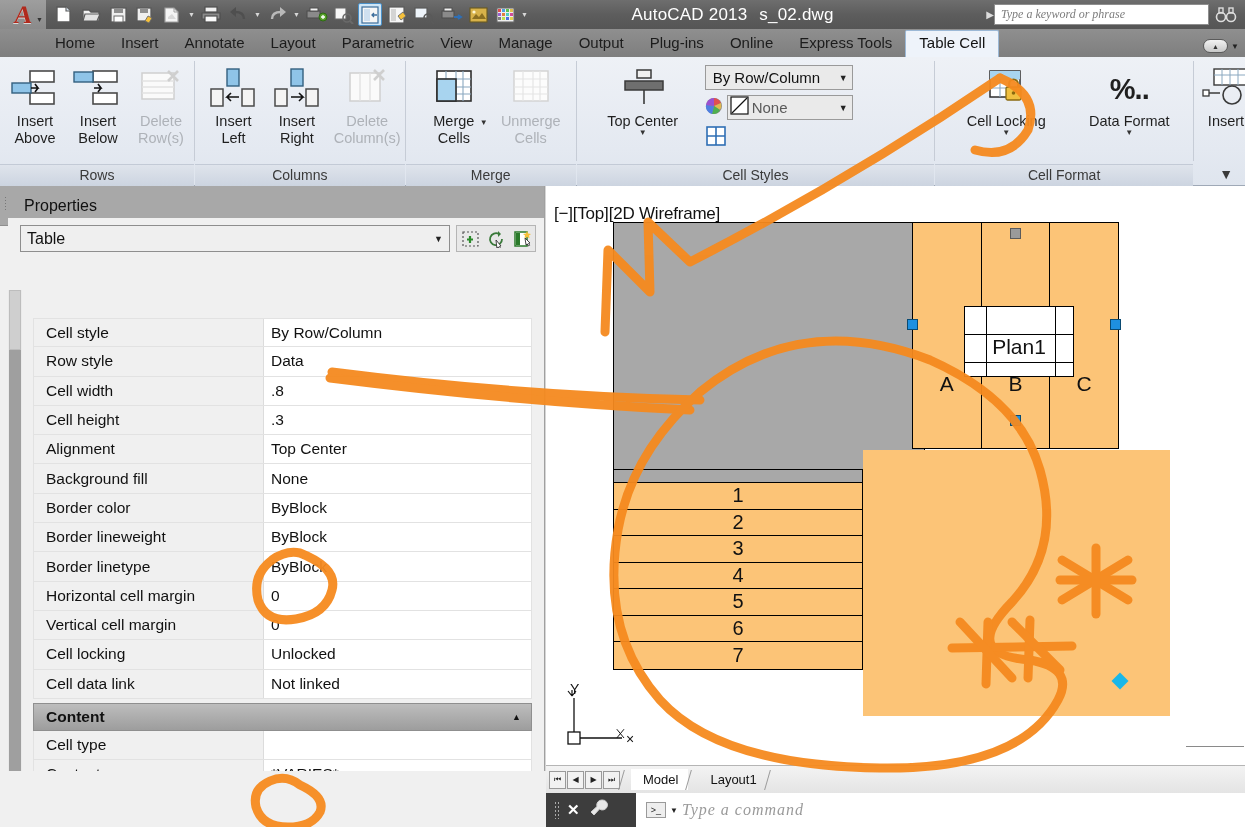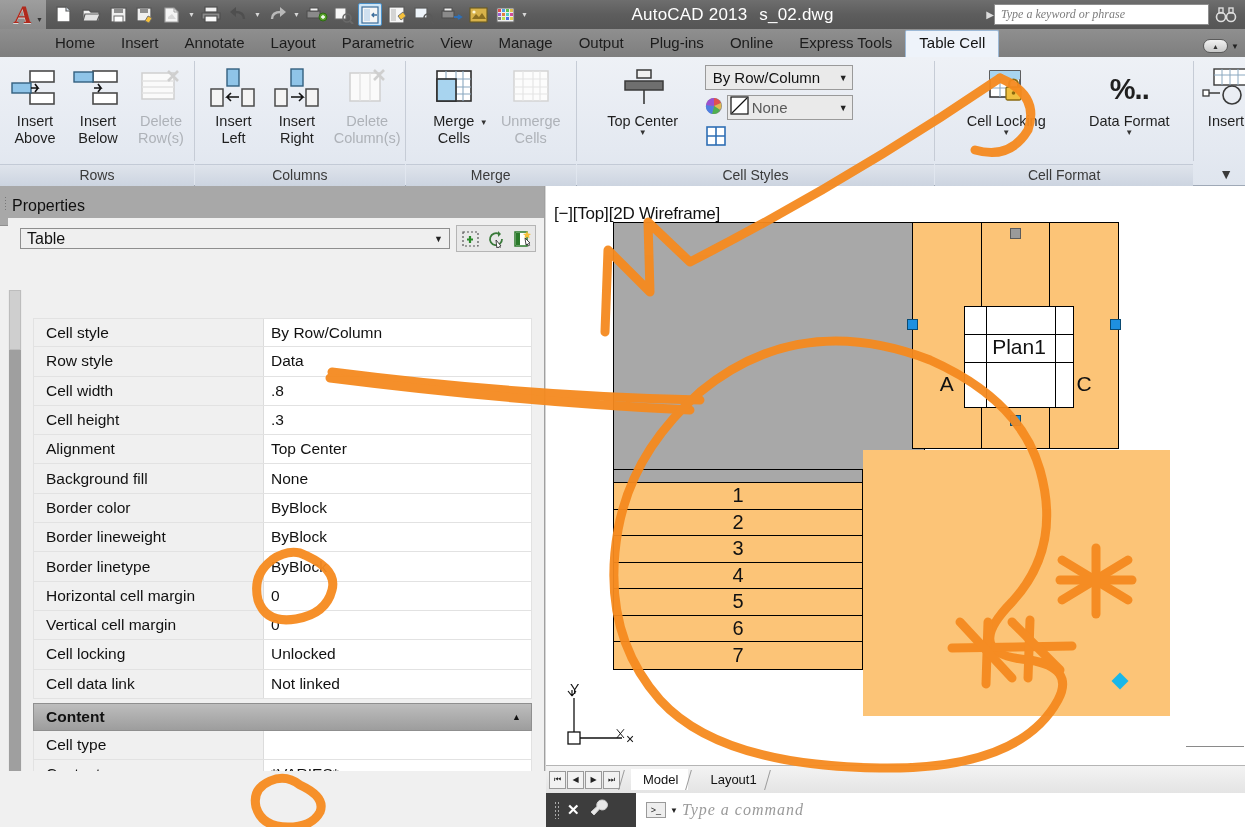--- a/index.html
+++ b/index.html
@@ -102,31 +102,31 @@
 
   .vcaret { font-size:8px; color:#333; line-height:6px; }
 
   
   .props {
     position:absolute; left:0; top:186px; width:545px; height:641px;
     background:#f0f0f0; border-right:1px solid #a0a0a0;
   }
   .props-title {
     height:40px; background:#a8a8a8;
-    display:flex; align-items:center; padding-left:12px;
+    display:flex; align-items:center; padding-left:24px;
     font-size:16px; color:#111; border-bottom:1px solid #8f8f8f;
   }
   .props-grip { position:absolute; left:4px; top:196px; width:4px; height:14px;
     background-image: radial-gradient(#777 40%, transparent 41%);
     background-size: 3px 3px; }
   .props-inner { position:absolute; left:8px; top:32px; right:0; bottom:0; background:#f0f0f0; }
 
   .typebar { display:flex; align-items:center; padding: 7px 8px 6px 12px; gap:6px; }
   .typecombo {
-    flex:1; height:21px; background:#efefef; border:1px solid #8e8e8e;
+    flex:1; height:27px; background:#efefef; border:1px solid #8e8e8e;
     display:flex; align-items:center; padding:0 6px; font-size:16px; color:#111;
     justify-content: space-between;
   }
   .typecombo .cv { font-size:16px; }
   .typecombo .cd { font-size:9px; color:#222; }
   .tbtns { display:flex; gap:2px; border:1px solid #b5b5b5; background:#e8e8e8; padding:1px;}
   .tbtn { width:24px; height:23px; display:flex; align-items:center; justify-content:center;
           border:1px solid transparent; }
 
   .scrollcol { position:absolute; left:0px; top:72px; width:14px; bottom:6px; background:#eaeaea; }
@@ -170,21 +170,21 @@
 
   .rows { position:absolute; left:67px; top:296px; width:250px; background:#fcc477;
           border:1px solid #000; }
   .rowcell { height:26.5px; border-bottom:1px solid #000; display:flex; align-items:center;
              justify-content:center; font-size:20px; color:#111; }
   .rowcell:last-child { border-bottom:none; }
 
   .bigfill { position:absolute; left:317px; top:264px; width:307px; height:266px;
              background:#fcc477; }
 
-  .plan { position:absolute; left:418px; top:120px; width:110px; height:102px;
+  .plan { position:absolute; left:418px; top:120px; width:110px; height:71px;
           background:#ffffff; border:1px solid #000; }
   .plan .vl { position:absolute; top:0; bottom:0; width:1px; background:#000; }
   .plan .hl { position:absolute; left:0; right:0; height:1px; background:#000; }
   .plan .txt { position:absolute; left:0; right:0; top:26px; height:28px;
                display:flex; align-items:center; justify-content:center;
                font-size:21px; color:#111; }
 
   .grip { position:absolute; width:11px; height:11px; background:#1e90e0; border:1px solid #0a4a72; }
   .grip.gray { background:#9a9a9a; border:1px solid #5a5a5a; }
   .gripd { position:absolute; width:12px; height:12px; background:#19b7e8;

